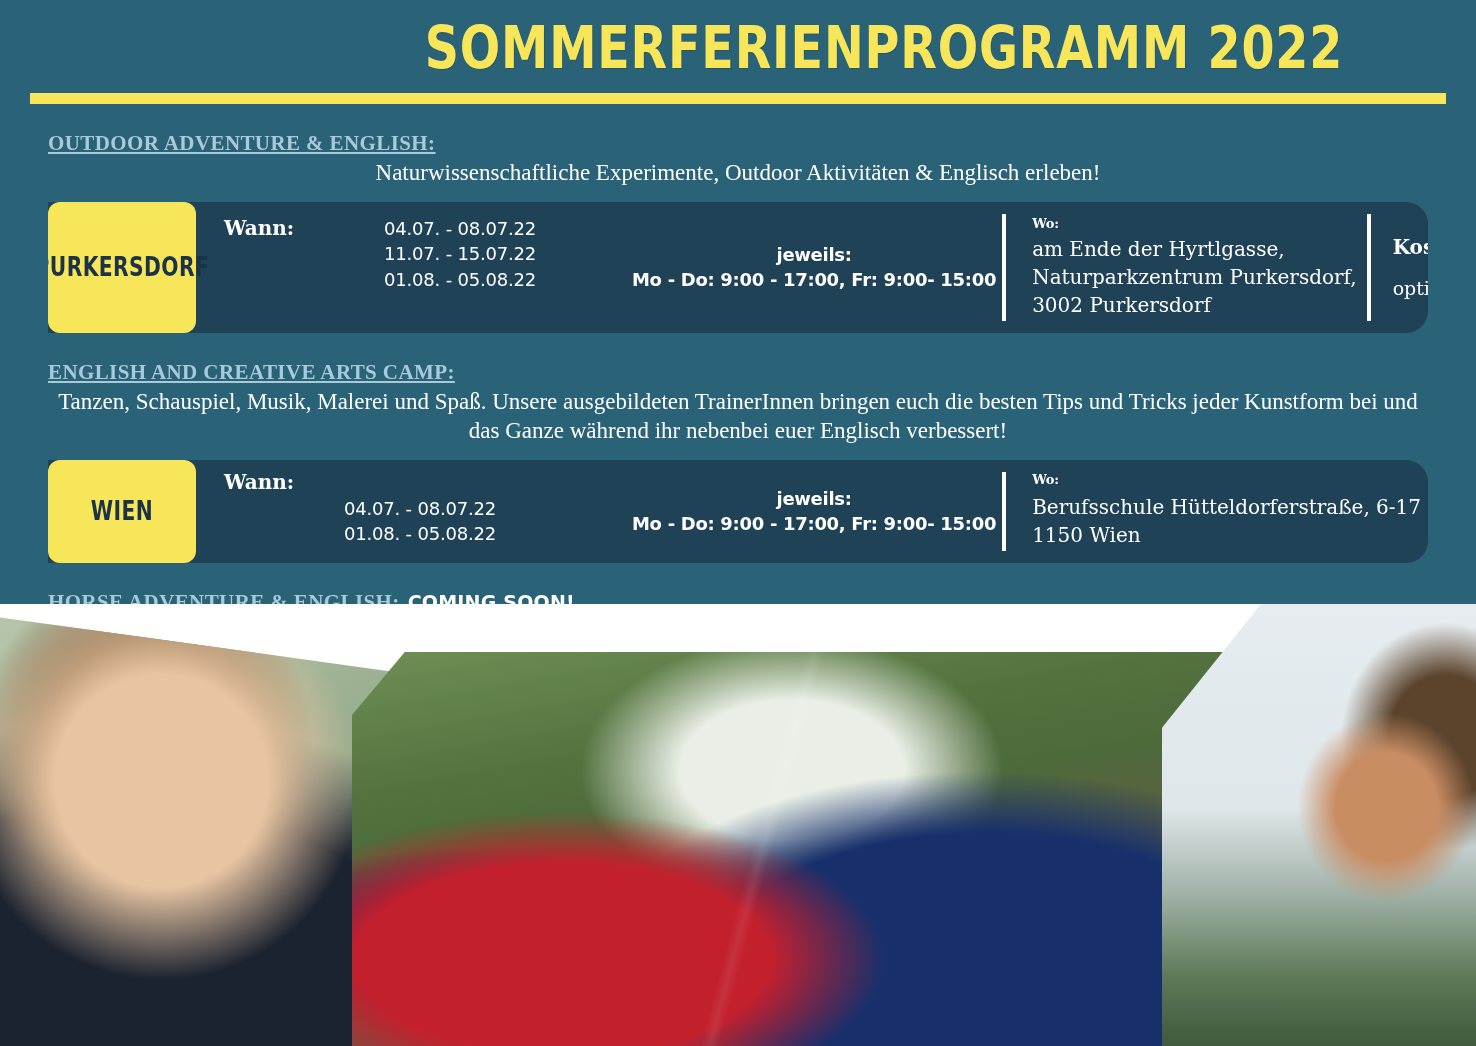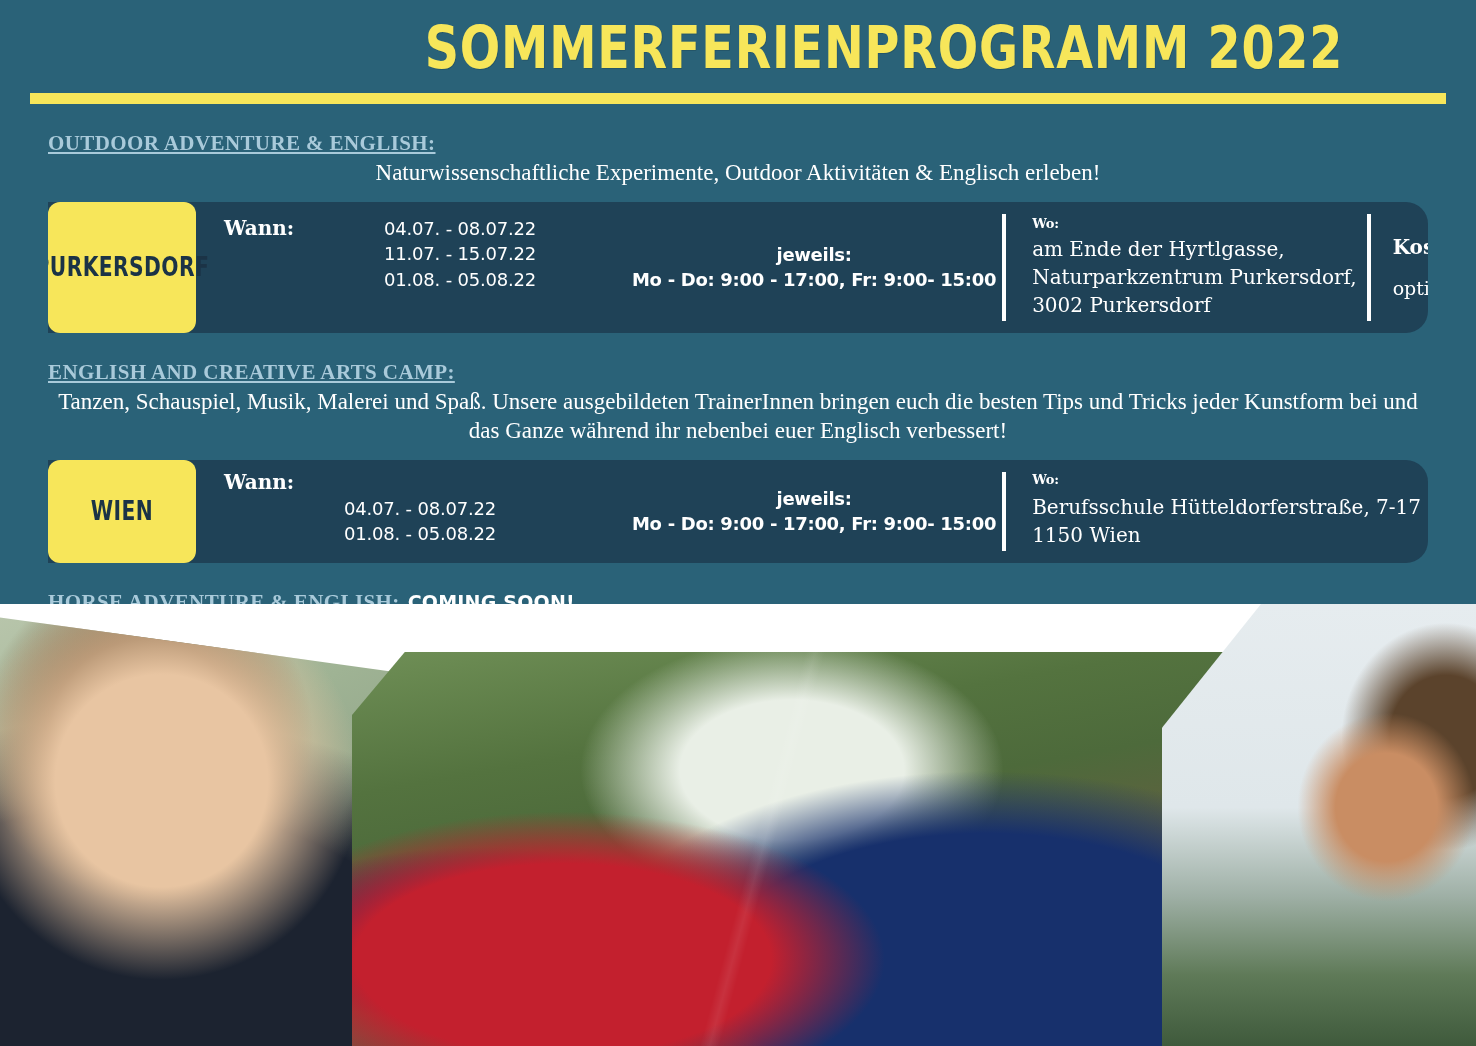--- a/index.html
+++ b/index.html
@@ -353,21 +353,21 @@
       <div class="cell cell-times">
         <div class="times-inner">
           <div>jeweils:</div>
           <div>Mo - Do: 9:00 - 17:00, Fr: 9:00- 15:00</div>
         </div>
       </div>
 
       <div class="cell cell-where divider stacked">
         <span class="where-label">Wo:</span>
         <span class="where-lines">
-          <div>Berufsschule Hütteldorferstraße, 7-17</div>
+          <div>Berufsschule Hütteldorferstraße, 6-17</div>
           <div>1150 Wien</div>
         </span>
       </div>
 
     </div>
   </div>
 
   <div class="section">
     <div class="sec-heading">
       <span>HORSE ADVENTURE &amp; ENGLISH:</span><span class="coming-soon">COMING SOON!</span>

